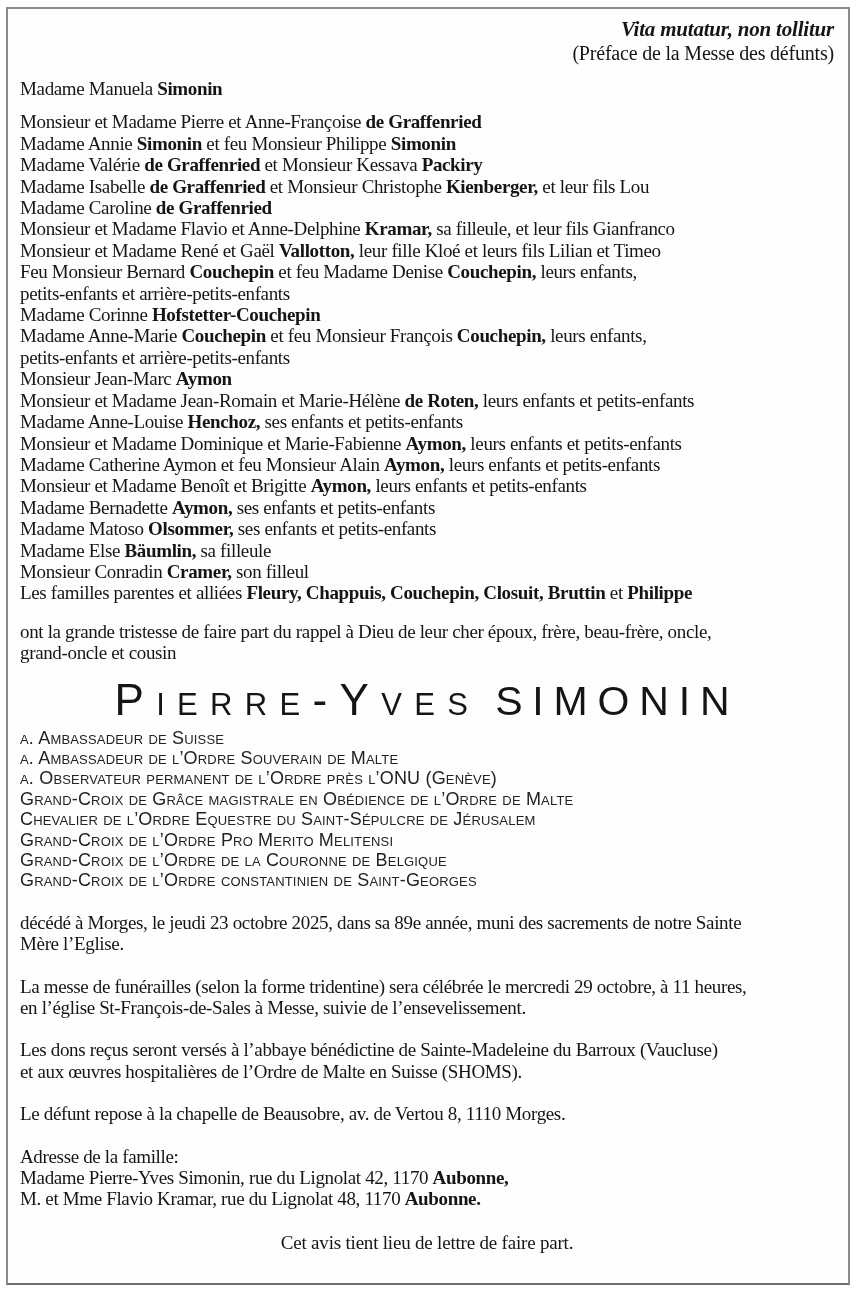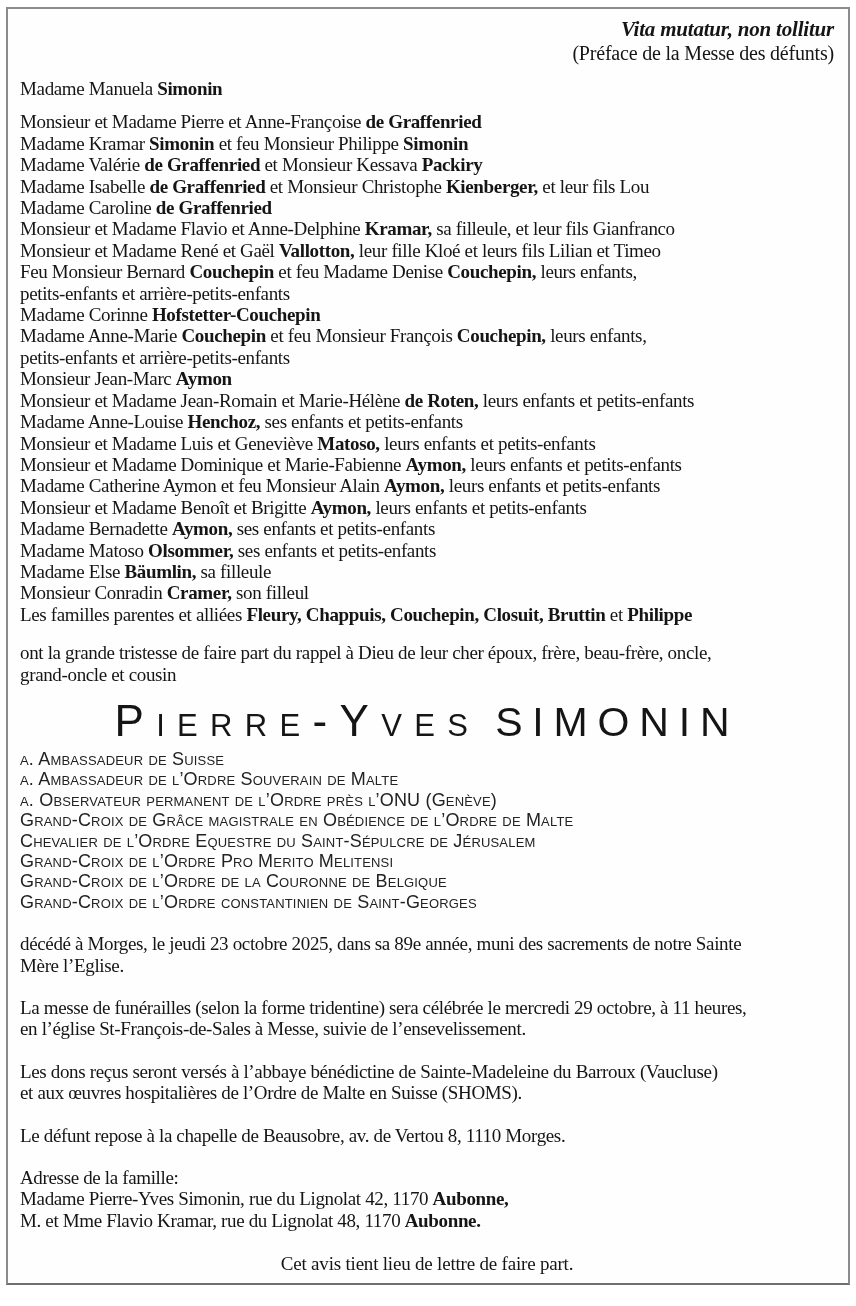--- a/index.html
+++ b/index.html
@@ -96,35 +96,34 @@
     <div class="motto">Vita mutatur, non tollitur</div>
     <div class="motto-sub">(Préface de la Messe des défunts)</div>
   </div>
 
   <div class="list">
       <div class="line"><span>Madame Manuela </span><span class="b">Simonin</span></div>
     </div>
 
   <div class="list gap-s">
       <div class="line"><span>Monsieur et Madame Pierre et Anne-Françoise </span><span class="b">de Graffenried</span></div>
-      <div class="line"><span>Madame Kramar </span><span class="b">Simonin</span><span> et feu Monsieur Philippe </span><span class="b">Simonin</span></div>
+      <div class="line"><span>Madame Annie </span><span class="b">Simonin</span><span> et feu Monsieur Philippe </span><span class="b">Simonin</span></div>
       <div class="line"><span>Madame Valérie </span><span class="b">de Graffenried</span><span> et Monsieur Kessava </span><span class="b">Packiry</span></div>
       <div class="line"><span>Madame Isabelle </span><span class="b">de Graffenried</span><span> et Monsieur Christophe </span><span class="b">Kienberger,</span><span> et leur fils Lou</span></div>
       <div class="line"><span>Madame Caroline </span><span class="b">de Graffenried</span></div>
       <div class="line"><span>Monsieur et Madame Flavio et Anne-Delphine </span><span class="b">Kramar,</span><span> sa filleule, et leur fils Gianfranco</span></div>
       <div class="line"><span>Monsieur et Madame René et Gaël </span><span class="b">Vallotton,</span><span> leur fille Kloé et leurs fils Lilian et Timeo</span></div>
       <div class="line"><span>Feu Monsieur Bernard </span><span class="b">Couchepin</span><span> et feu Madame Denise </span><span class="b">Couchepin,</span><span> leurs enfants,</span></div>
       <div class="line"><span>petits-enfants et arrière-petits-enfants</span></div>
       <div class="line"><span>Madame Corinne </span><span class="b">Hofstetter-Couchepin</span></div>
       <div class="line"><span>Madame Anne-Marie </span><span class="b">Couchepin</span><span> et feu Monsieur François </span><span class="b">Couchepin,</span><span> leurs enfants,</span></div>
       <div class="line"><span>petits-enfants et arrière-petits-enfants</span></div>
       <div class="line"><span>Monsieur Jean-Marc </span><span class="b">Aymon</span></div>
       <div class="line"><span>Monsieur et Madame Jean-Romain et Marie-Hélène </span><span class="b">de Roten,</span><span> leurs enfants et petits-enfants</span></div>
       <div class="line"><span>Madame Anne-Louise </span><span class="b">Henchoz,</span><span> ses enfants et petits-enfants</span></div>
-      <div class="line"><span>Monsieur et Madame Luis et Geneviève </span><span class="b">Matoso,</span><span> leurs enfants et petits-enfants</span></div>
       <div class="line"><span>Monsieur et Madame Dominique et Marie-Fabienne </span><span class="b">Aymon,</span><span> leurs enfants et petits-enfants</span></div>
       <div class="line"><span>Madame Catherine Aymon et feu Monsieur Alain </span><span class="b">Aymon,</span><span> leurs enfants et petits-enfants</span></div>
       <div class="line"><span>Monsieur et Madame Benoît et Brigitte </span><span class="b">Aymon,</span><span> leurs enfants et petits-enfants</span></div>
       <div class="line"><span>Madame Bernadette </span><span class="b">Aymon,</span><span> ses enfants et petits-enfants</span></div>
       <div class="line"><span>Madame Matoso </span><span class="b">Olsommer,</span><span> ses enfants et petits-enfants</span></div>
       <div class="line"><span>Madame Else </span><span class="b">Bäumlin,</span><span> sa filleule</span></div>
       <div class="line"><span>Monsieur Conradin </span><span class="b">Cramer,</span><span> son filleul</span></div>
       <div class="line"><span>Les familles parentes et alliées </span><span class="b">Fleury, Chappuis, Couchepin, Closuit, Bruttin</span><span> et </span><span class="b">Philippe</span></div>
     </div>
 

